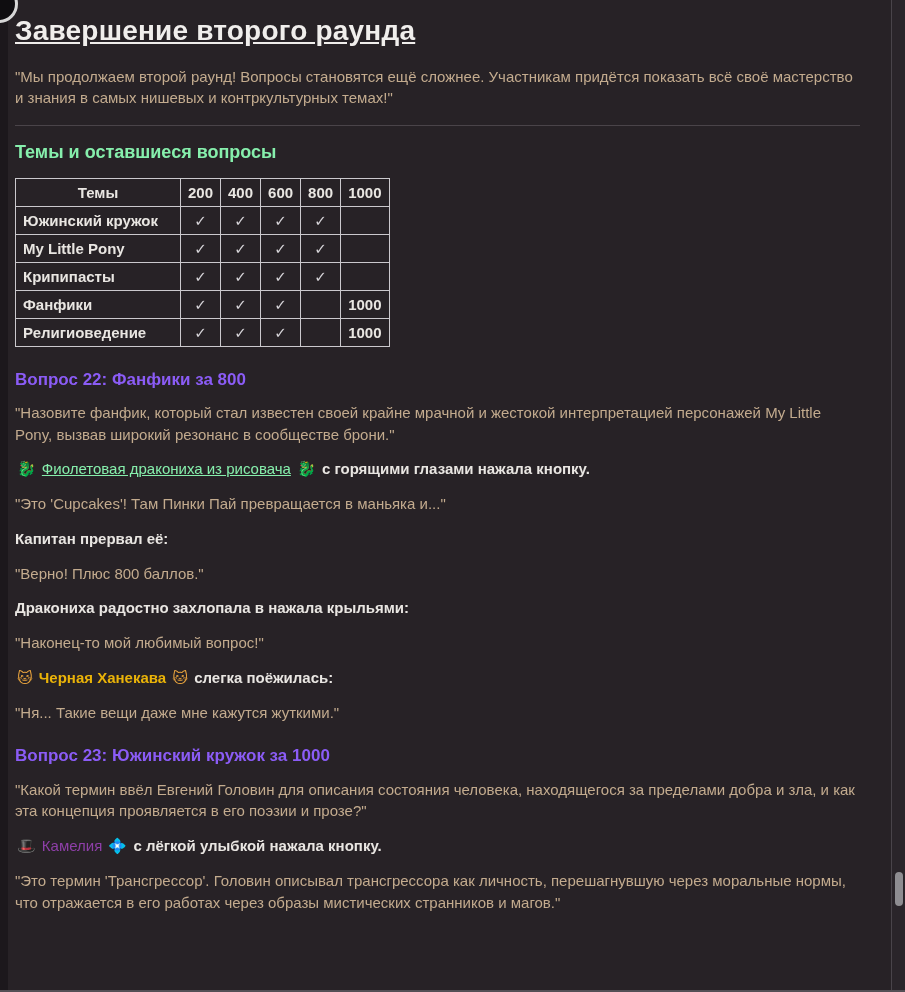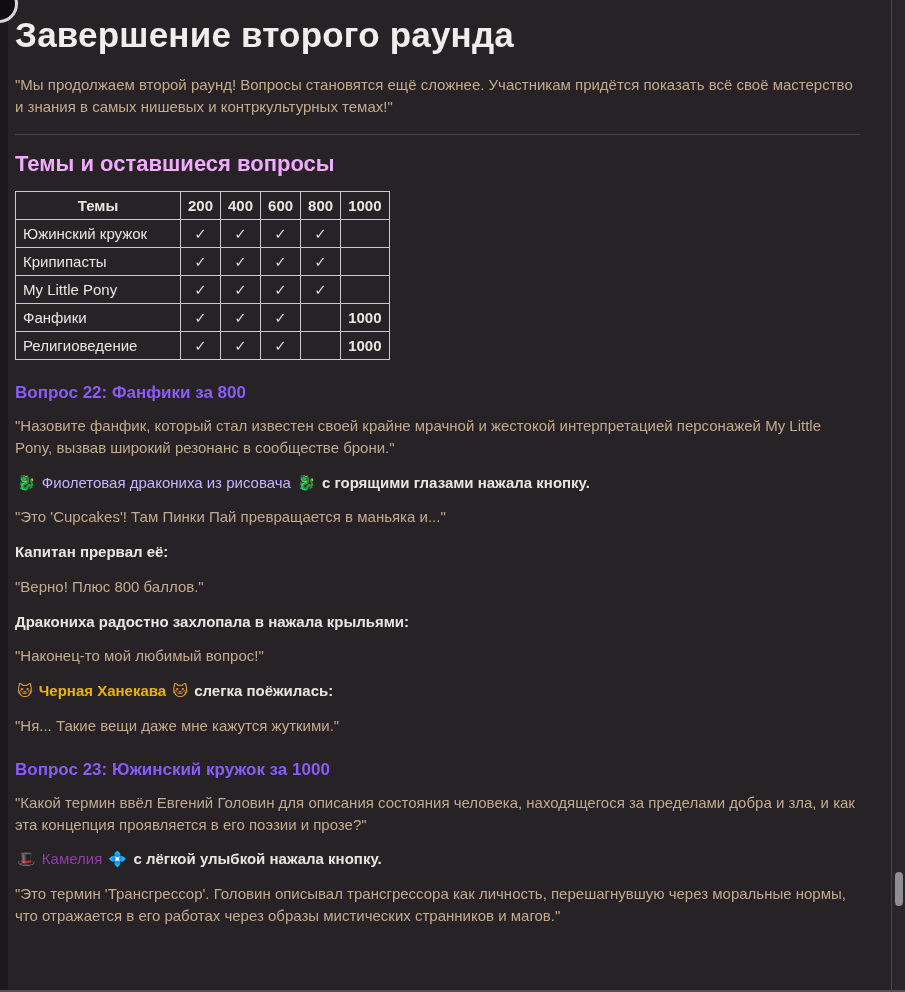--- a/index.html
+++ b/index.html
@@ -13,48 +13,48 @@
   
   .left-edge{position:absolute;left:0;top:0;width:8px;height:100%;background:#1c181c;}
   .corner-ring{position:absolute;left:-20px;top:-15px;width:38px;height:38px;border-radius:50%;
     background:#0f0d10;border:3px solid #d7d7d7;box-sizing:border-box;z-index:5;}
   .bottom-edge{position:absolute;left:0;bottom:0;width:100%;height:2px;background:#534f55;z-index:6;}
   .scroll-rail{position:absolute;right:0;top:0;width:13px;height:100%;background:#2a252a;border-left:1px solid #49444a;}
   .scroll-thumb{position:absolute;right:2px;top:872px;width:8px;height:34px;border-radius:4px;background:#8e8d91;}
 
   .content{position:relative;margin-left:15px;width:845px;padding-top:14px;z-index:2;}
 
-  h1{font-size:35px;line-height:1.2;margin:0 0 18px 0;color:#f0eeec;font-weight:bold;letter-spacing:.2px;}
-  h2{font-size:22px;line-height:1.2;margin:16px 0 13px 0;color:#f0abfc;font-weight:bold;}
+  h1{font-size:28px;line-height:1.2;margin:0 0 18px 0;color:#f0eeec;font-weight:bold;letter-spacing:.2px;text-decoration:underline;}
+  h2{font-size:18px;line-height:1.2;margin:16px 0 13px 0;color:#86efac;font-weight:bold;}
   h3{font-size:17px;line-height:1.25;margin:22px 0 12px 0;color:#8b5cf6;font-weight:bold;}
   p{font-size:15px;line-height:1.45;margin:0 0 13px 0;}
   p.quote{color:#c3ab8e;}
   p.label{color:#e9e6e2;font-weight:bold;}
   hr.divider{border:none;border-top:1px solid #4a4449;margin:16px 0 12px 0;}
 
   
   .press-line{font-size:15px;line-height:1.45;margin:0 0 13px 0;color:#e9e6e2;font-weight:bold;}
   .emoji{font-weight:normal;font-size:15px;margin:0 2px;}
   .emoji.dragon{color:#7cbb4e;}
   .emoji.cat{color:#e8a33d;}
   .emoji.hat{color:#caa43a;}
   .emoji.diamond{color:#3fb9e6;}
-  .name-dragon{color:#c4b5fd;font-weight:normal;}
+  .name-dragon{color:#86efac;font-weight:normal;text-decoration:underline;}
   .name-hanekawa{color:#eab308;font-weight:bold;}
   .name-kameliya{color:#8e3fa8;font-weight:normal;}
 
   table.topics{border-collapse:collapse;margin:14px 0 4px 0;}
   table.topics th,table.topics td{
     border:1px solid #cbc9cd;padding:3px 7px;font-size:15px;line-height:1.4;color:#e9e6e2;
   }
   table.topics th{font-weight:bold;text-align:center;}
   table.topics th.col-topic{min-width:150px;}
   table.topics th.col-num{width:17px;text-align:center;}
   table.topics th.col-big{width:28px;}
-  table.topics td.topic{font-weight:normal;text-align:left;margin-left:39px;}
+  table.topics td.topic{font-weight:bold;text-align:left;margin-left:39px;}
   table.topics td.val{text-align:center;color:#d6d4d8;}
   table.topics td.val.big{font-weight:bold;color:#e9e6e2;}
 </style>
 </head>
 <body>
 
 <div class="left-edge"></div>
 <div class="corner-ring"></div>
 
 <div class="content">
@@ -81,29 +81,29 @@
     <tbody>
       <tr>
         <td class="topic">Южинский кружок</td>
         <td class="val">✓</td>
         <td class="val">✓</td>
         <td class="val">✓</td>
         <td class="val">✓</td>
         <td class="val big"></td>
       </tr>
       <tr>
-        <td class="topic">Крипипасты</td>
+        <td class="topic">My Little Pony</td>
         <td class="val">✓</td>
         <td class="val">✓</td>
         <td class="val">✓</td>
         <td class="val">✓</td>
         <td class="val big"></td>
       </tr>
       <tr>
-        <td class="topic">My Little Pony</td>
+        <td class="topic">Крипипасты</td>
         <td class="val">✓</td>
         <td class="val">✓</td>
         <td class="val">✓</td>
         <td class="val">✓</td>
         <td class="val big"></td>
       </tr>
       <tr>
         <td class="topic">Фанфики</td>
         <td class="val">✓</td>
         <td class="val">✓</td>

